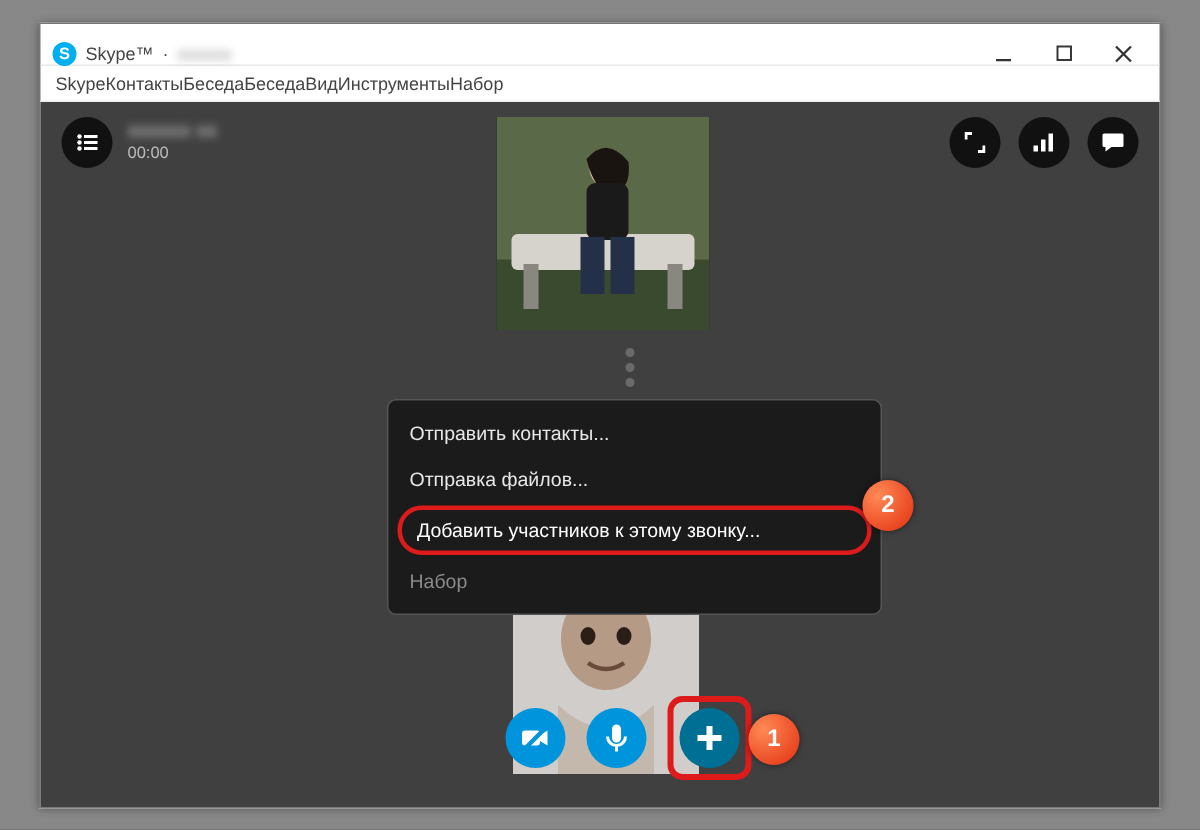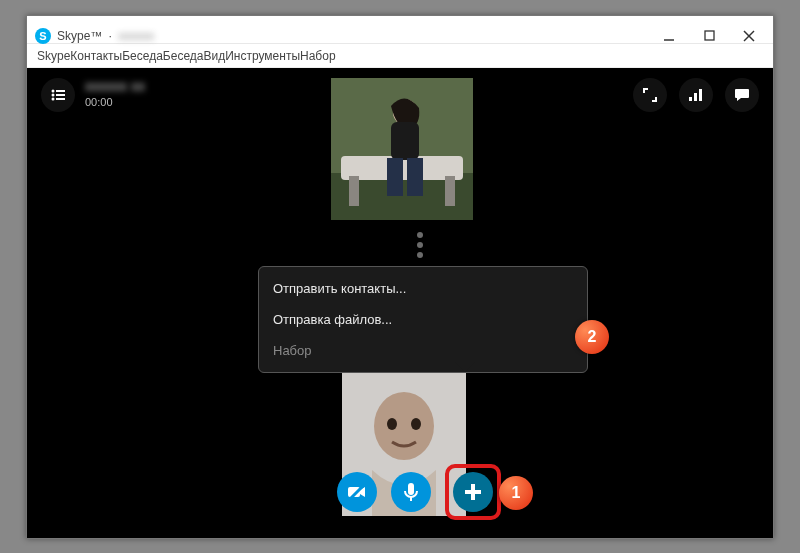--- a/index.html
+++ b/index.html
@@ -7,21 +7,21 @@
 .window { position: absolute; left: 26px; top: 15px; width: 748px; height: 524px; background: #fff; border: 1px solid #777; box-shadow: 0 0 6px rgba(0,0,0,0.4); }
 .titlebar { height: 28px; display: flex; align-items: center; justify-content: space-between; padding: 12px 4px 0 8px; border-bottom: 1px solid #e8e8e8; }
 .title-left { display: flex; align-items: center; gap: 6px; }
 .skype-logo { width: 16px; height: 16px; border-radius: 50%; background: #00aff0; position: relative; }
 .skype-logo::after { content: "S"; color: #fff; font: bold 11px/16px Arial; position: absolute; width: 100%; text-align: center; }
 .title-text { font-size: 12px; color: #444; }
 .title-user { filter: blur(3px); opacity: .6; }
 .win-controls { display: flex; }
 .win-btn { width: 40px; height: 24px; display: flex; align-items: center; justify-content: center; font-size: 14px; color: #333; }
 .menubar { height: 24px; display: flex; align-items: center; padding: 0 10px; font-size: 12px; color: #444; border-bottom: 1px solid #eee; }
-.call-area { position: relative; height: calc(100% - 52px); background: #000000; padding-left: 40px; }
+.call-area { position: relative; height: calc(100% - 52px); background: #404040; padding-left: 40px; }
 .top-left { position: absolute; left: 14px; top: 10px; display: flex; align-items: flex-start; gap: 10px; }
 .round-btn { width: 34px; height: 34px; border-radius: 50%; background: #111; color: #fff; display: flex; align-items: center; justify-content: center; font-size: 16px; }
 .tl-info .name { font-size: 14px; color: #ccc; filter: blur(3px); }
 .tl-info .timer { font-size: 11px; color: #bbb; margin-top: 2px; }
 .top-right { position: absolute; right: 14px; top: 10px; display: flex; gap: 12px; }
 .video-tile { position: absolute; left: 304px; top: 10px; width: 142px; height: 142px; background: #1a1a1a; }
 .video-tile svg { width: 100%; height: 100%; display: block; }
 .dots { position: absolute; left: 390px; top: 164px; display: flex; flex-direction: column; gap: 4px; align-items: center; }
 .dots span { width: 6px; height: 6px; border-radius: 50%; background: #6a6a6a; }
 .menu-popup { position: absolute; left: 231px; top: 198px; width: 330px; background: #1b1b1b; border: 1px solid #555; border-radius: 6px; padding: 6px 0; z-index: 5; }
@@ -137,20 +137,21 @@
 
     <div class="dots">
       <span></span>
       <span></span>
       <span></span>
     </div>
 
     <div class="menu-popup">
       <div class="menu-item">Отправить контакты...</div>
       <div class="menu-item">Отправка файлов...</div>
+      <div class="menu-item highlight">Добавить участников к этому звонку...</div>
       <div class="menu-item dim">Набор</div>
     </div>
 
     <div class="self-view">
       <svg viewBox="0 0 124 146">
         <rect width="124" height="146" fill="#d0cdca"></rect>
         <ellipse cx="62" cy="56" rx="30" ry="34" fill="#b59a86"></ellipse>
         <ellipse cx="50" cy="54" rx="5" ry="6" fill="#2a1e16"></ellipse>
         <ellipse cx="74" cy="54" rx="5" ry="6" fill="#2a1e16"></ellipse>
         <path d="M50 72 Q62 80 74 72" stroke="#6a4a3a" stroke-width="3" fill="none"></path>

